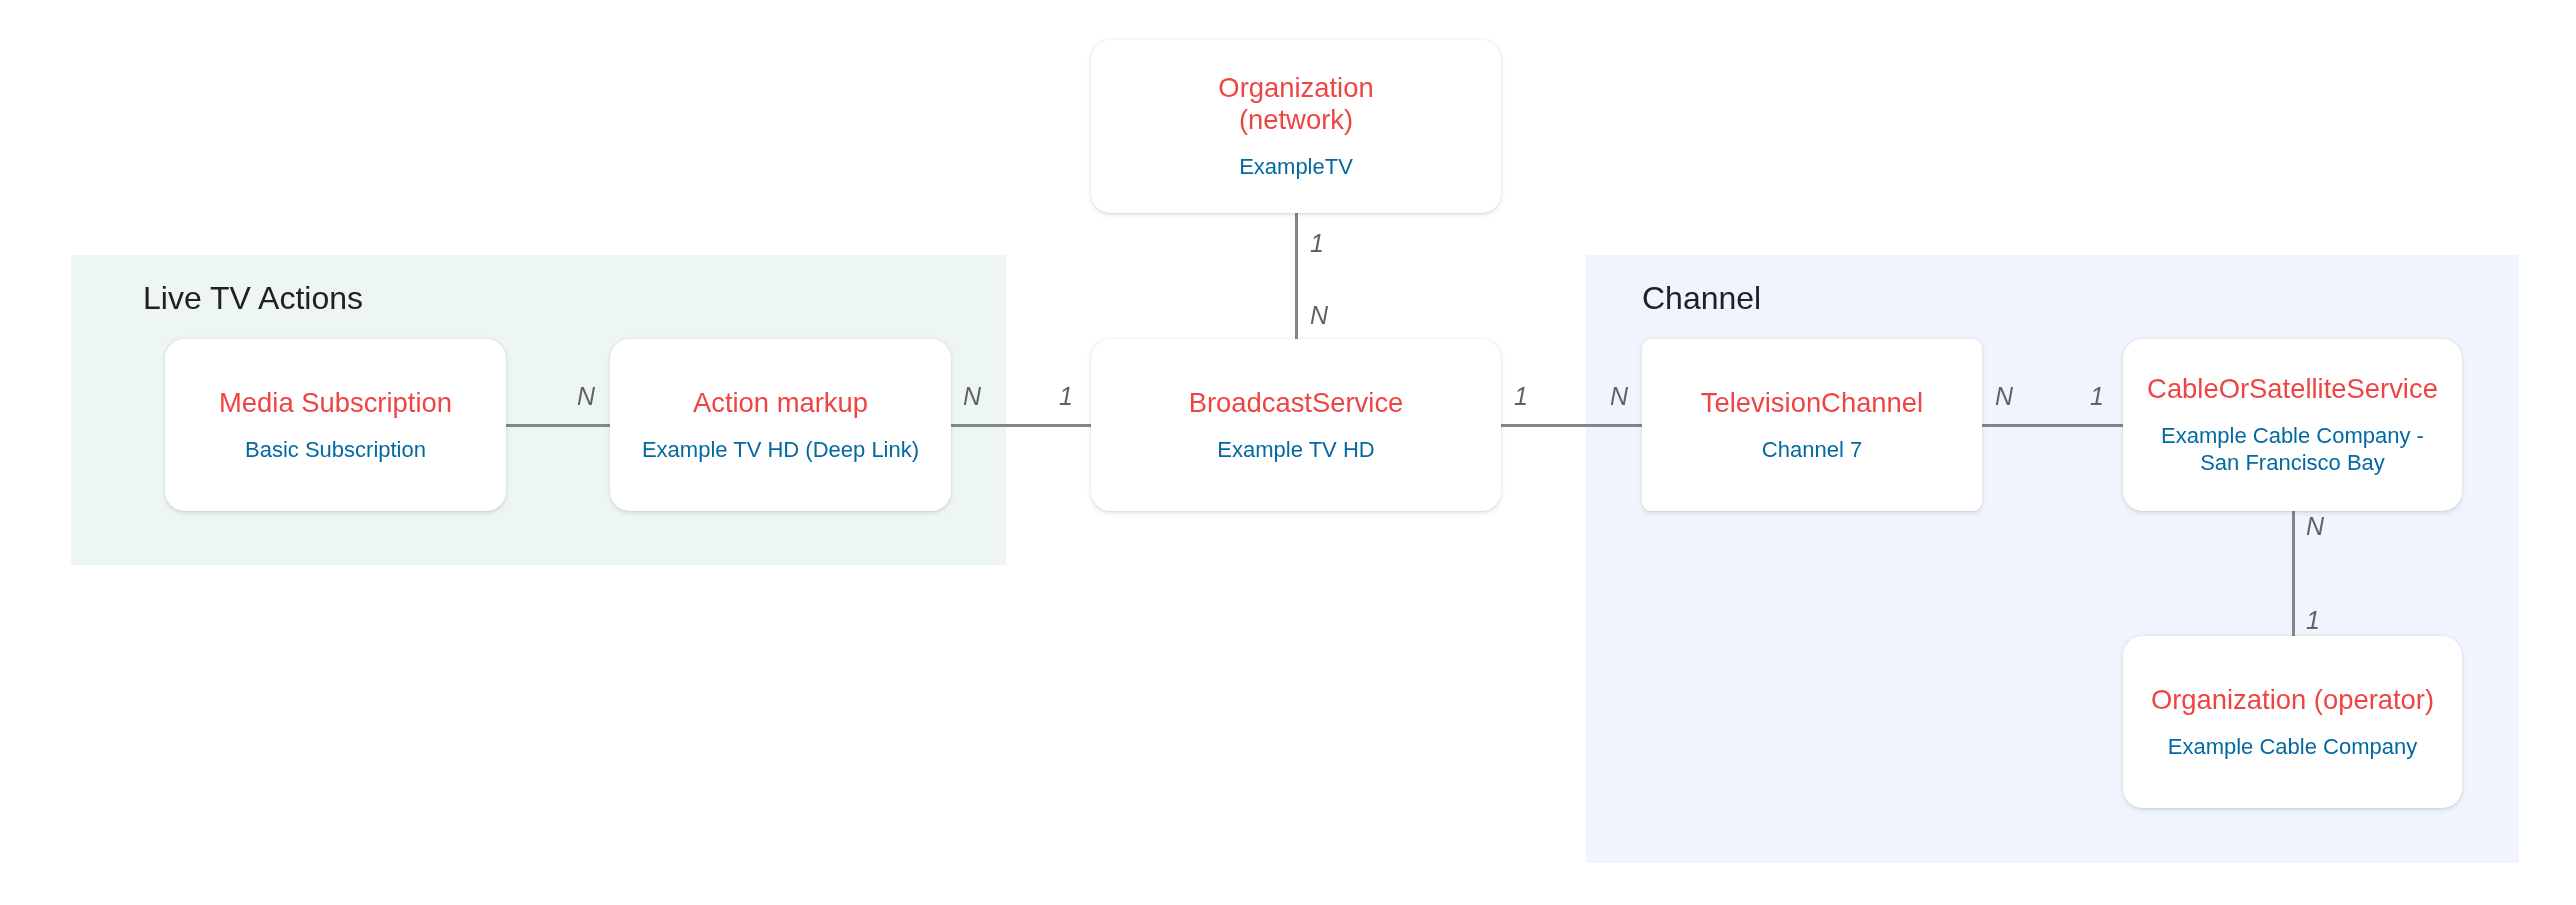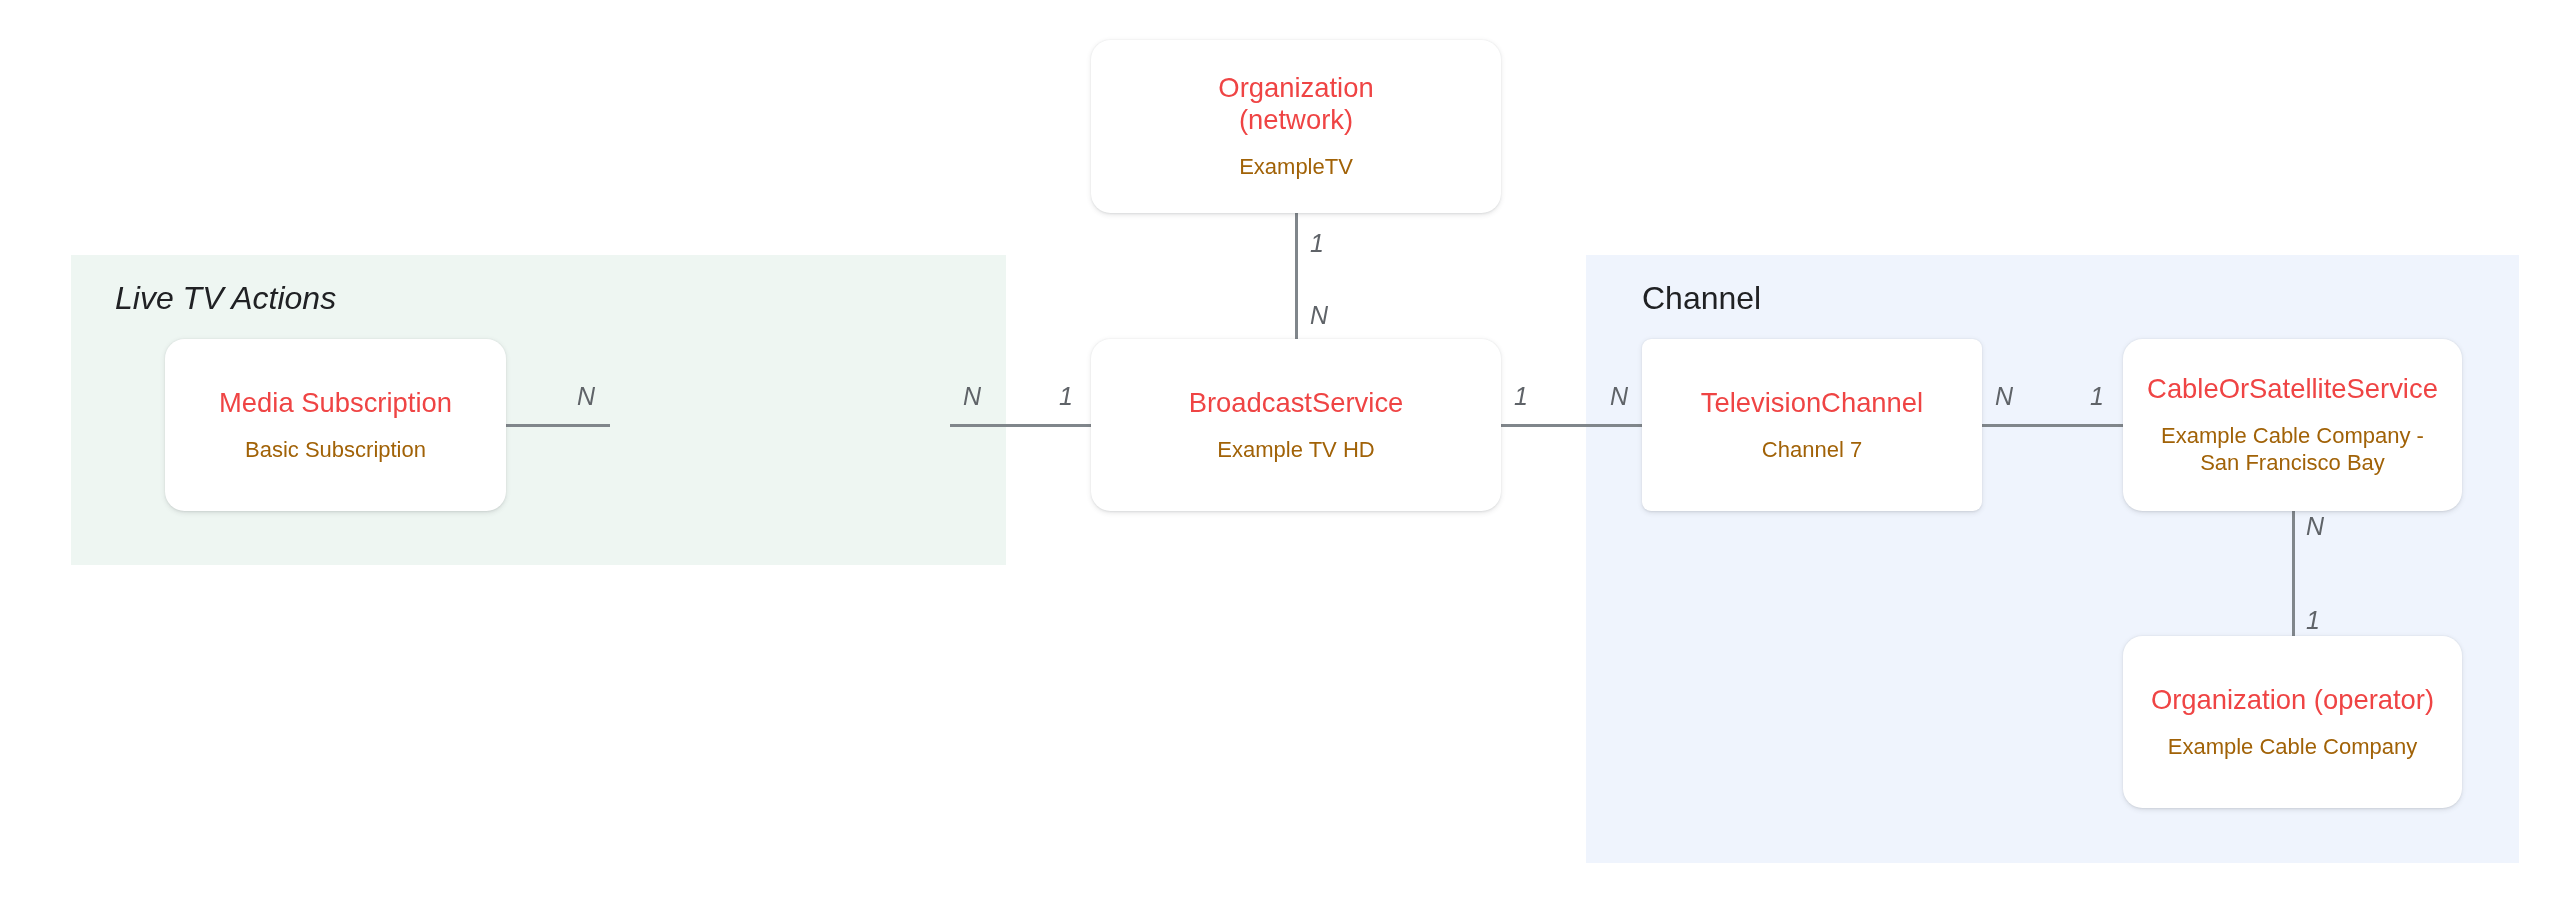--- a/index.html
+++ b/index.html
@@ -70,32 +70,32 @@
     font-size: 27.4px;
     line-height: 1.18;
     color: #ef4444;
     font-weight: 400;
     white-space: pre-line;
   }
   .node-subtitle {
     margin-top: 17.7px;
     font-size: 22px;
     line-height: 1.22;
-    color: #a16207;
+    color: #0369a1;
     font-weight: 400;
     white-space: pre-line;
   }
 </style>
 </head>
 <body>
 
 <div id="diagram" style="width: 2576px; height: 906px; background: rgb(255, 255, 255);">
 
   <div class="group-panel" style="left: 71px; top: 255px; width: 935px; height: 310px; background: rgb(238, 246, 242);">
-    <div class="group-title" style="left: 44px; top: 27.4px; font-style: italic;">Live TV Actions</div>
+    <div class="group-title" style="left: 72px; top: 27.4px;">Live TV Actions</div>
   </div>
   <div class="group-panel" style="left: 1586px; top: 255px; width: 933px; height: 608px; background: rgb(239, 244, 253);">
     <div class="group-title" style="left: 56px; top: 27.4px;">Channel</div>
   </div>
 
   <div id="edge-layer">
       <div class="edge-line v" style="left: 1295px; top: 212px; height: 127px;"></div>
       <div class="card-label" style="left: 1310px; top: 231px;">1</div>
       <div class="card-label" style="left: 1310px; top: 303px;">N</div>
       <div class="edge-line h" style="left: 469px; top: 424px; width: 141px;"></div>
@@ -119,20 +119,24 @@
     <div class="node-title">Organization
 (network)</div>
     <div class="node-subtitle">ExampleTV</div>
   </div>
 
   <div class="node" style="left: 127px; top: 339px; width: 341px; height: 172px; margin-left: 38px;">
     <div class="node-title">Media Subscription</div>
     <div class="node-subtitle">Basic Subscription</div>
   </div>
 
+  <div class="node" style="left: 610px; top: 339px; width: 341px; height: 172px;">
+    <div class="node-title">Action markup</div>
+    <div class="node-subtitle">Example TV HD (Deep Link)</div>
+  </div>
 
   <div class="node" style="left: 1091px; top: 339px; width: 410px; height: 172px;">
     <div class="node-title">BroadcastService</div>
     <div class="node-subtitle">Example TV HD</div>
   </div>
 
   <div class="node" style="left: 1642px; top: 339px; width: 340px; height: 172px; border-radius: 9px;">
     <div class="node-title">TelevisionChannel</div>
     <div class="node-subtitle">Channel 7</div>
   </div>

